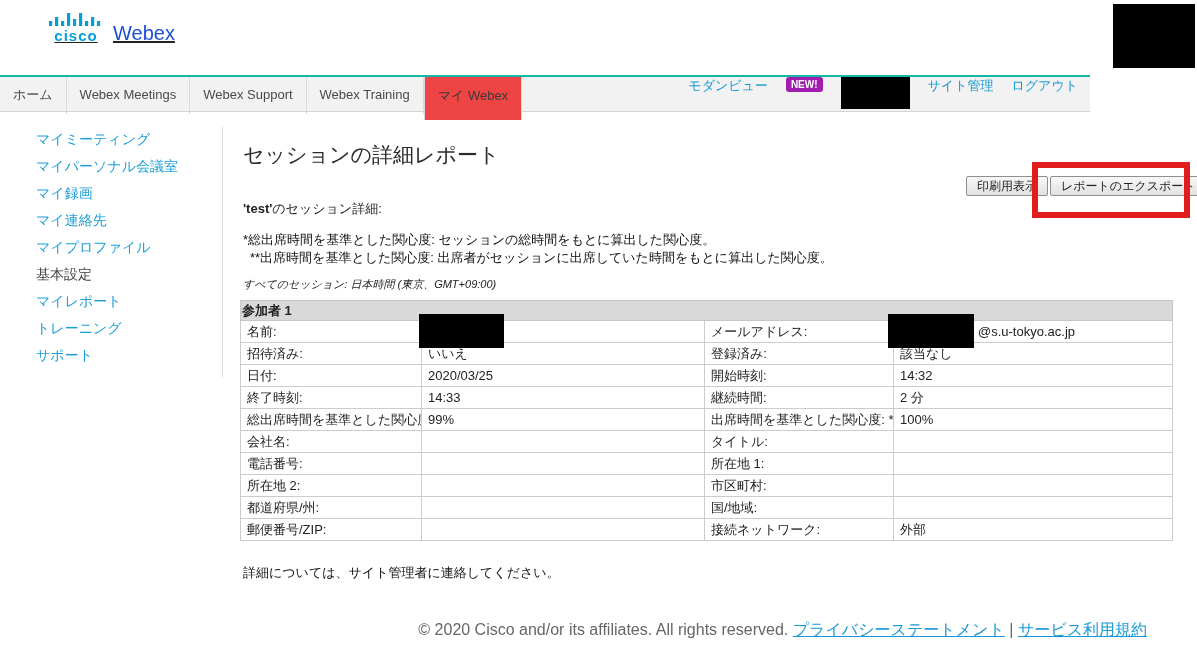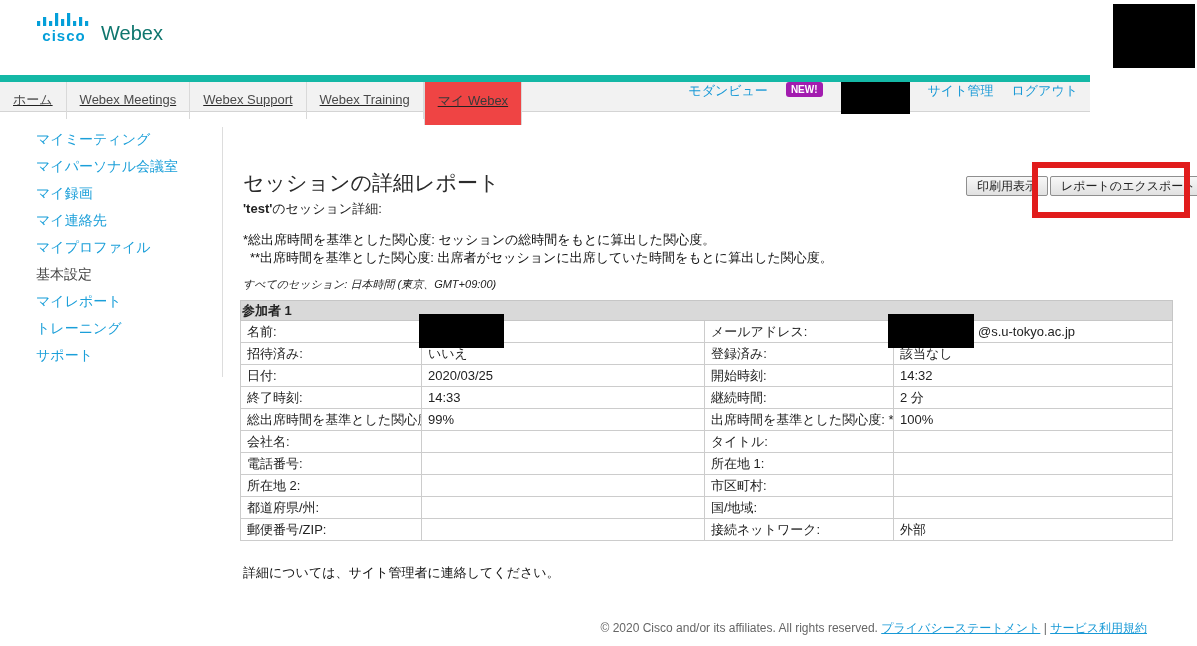--- a/index.html
+++ b/index.html
@@ -1,49 +1,49 @@
 <!DOCTYPE html>
 <html><head>
 <meta charset="utf-8">
 <style>
   * { margin:0; padding:0; box-sizing:border-box; }
   html,body { width:1197px; height:646px; background:#fff; overflow:hidden;
               font-family:"Liberation Sans","DejaVu Sans",sans-serif; color:#222; }
   .page { position:relative; width:1197px; height:646px; background:#fff; }
 
   
-  .logo { position:absolute; left:36px; top:12px; display:flex; align-items:flex-end; }
+  .logo { position:absolute; left:48px; top:12px; display:flex; align-items:flex-end;text-decoration:underline; }
   .cisco-block { display:flex; flex-direction:column; align-items:center; }
   .cisco-text { color:#049fd9; font-weight:bold; font-size:15px; letter-spacing:1px; line-height:15px; }
-  .webex-text { color:#0f766e; font-size:20px; line-height:20px; margin-left:9px; }
+  .webex-text { color:#1d4ed8; font-size:20px; line-height:20px; margin-left:9px; }
 
   
   .navbar { position:absolute; left:0; top:75px; width:1090px; height:37px;
-            background:#f2f2f2; border-top:7px solid #14b8a6; border-bottom:1px solid #d4d4d4;text-decoration:underline; }
+            background:#f2f2f2; border-top:2px solid #14b8a6; border-bottom:1px solid #d4d4d4; }
   .tabs { display:flex; height:37px; }
   .tab { padding:0 13px; line-height:36px; font-size:13px; color:#4a4a4a;
          border-right:1px solid #d9d9d9; white-space:nowrap; cursor:default; }
   .tab.active { background:#ef4444; border-left:1px solid #d9d9d9; height:43px;
                 position:relative; z-index:3; line-height:38px; color:#3a3a3a; }
   .nav-right { position:absolute; right:12px; top:0; height:36px; display:flex;
                align-items:flex-start; gap:18px; }
   .nav-link { color:#1899d6; font-size:13px; text-decoration:none; white-space:nowrap; cursor:pointer; }
   .new-badge { background:#a21caf; color:#fff; font-size:10px; font-weight:bold;
                padding:2px 5px; border-radius:3px; }
   .nav-redaction { width:69px; height:32px; background:#000; }
 
   
   .sidebar { position:absolute; left:36px; top:130px; list-style:none; }
   .sidebar li { margin-bottom:13px; height:14px; }
   .sidebar-link { color:#1b9fd9; font-size:14px; text-decoration:none; white-space:nowrap; cursor:pointer; }
   .sidebar-link.current { color:#404040; }
   .side-divider { position:absolute; left:222px; top:127px; width:1px; height:250px; background:#ddd; }
 
   
-  .page-title { position:absolute; left:243px; top:141px; font-size:21px; font-weight:400; color:#2b2b2b;margin-top:28px; }
+  .page-title { position:absolute; left:243px; top:141px; font-size:21px; font-weight:400; color:#2b2b2b; }
   .btn { position:absolute; top:176px; height:20px; padding:0 10px; font-size:12px; color:#222;
          background:linear-gradient(#f8f8f8,#e1e1e1); border:1px solid #8f8f8f; border-radius:2px;
          font-family:inherit; cursor:pointer; white-space:nowrap; }
   .btn-print { left:966px; }
   .btn-export { left:1050px; z-index:2; }
   .red-annotation { position:absolute; left:1032px; top:162px; width:158px; height:56px;
                     border:6px solid #e11c1c; z-index:4; pointer-events:none; }
 
   .intro { position:absolute; left:243px; top:200px; font-size:13px; }
   .intro b { font-weight:bold; }
@@ -62,21 +62,21 @@
   .indent-after-redaction { padding-left:84px !important; }
 
   .redaction { position:absolute; background:#000; z-index:5; }
   .redact-topright { left:1113px; top:4px; width:82px; height:64px; }
   .redact-name { left:419px; top:314px; width:85px; height:34px; }
   .redact-email { left:888px; top:314px; width:86px; height:34px; }
 
   .contact-note { position:absolute; left:243px; top:564px; font-size:13px; color:#111; }
 
   
-  .copyright { position:absolute; right:50px; top:620px; font-size:12px; color:#666; white-space:nowrap; }
+  .copyright { position:absolute; right:50px; top:620px; font-size:16px; color:#666; white-space:nowrap; }
   .copyright a { color:#1899d6; text-decoration:underline; cursor:pointer; }
 </style>
 </head>
 <body>
 
 <div class="page">
 
   <div class="logo">
     <div class="cisco-block">
       <svg width="56" height="16" viewBox="0 0 56 16">

